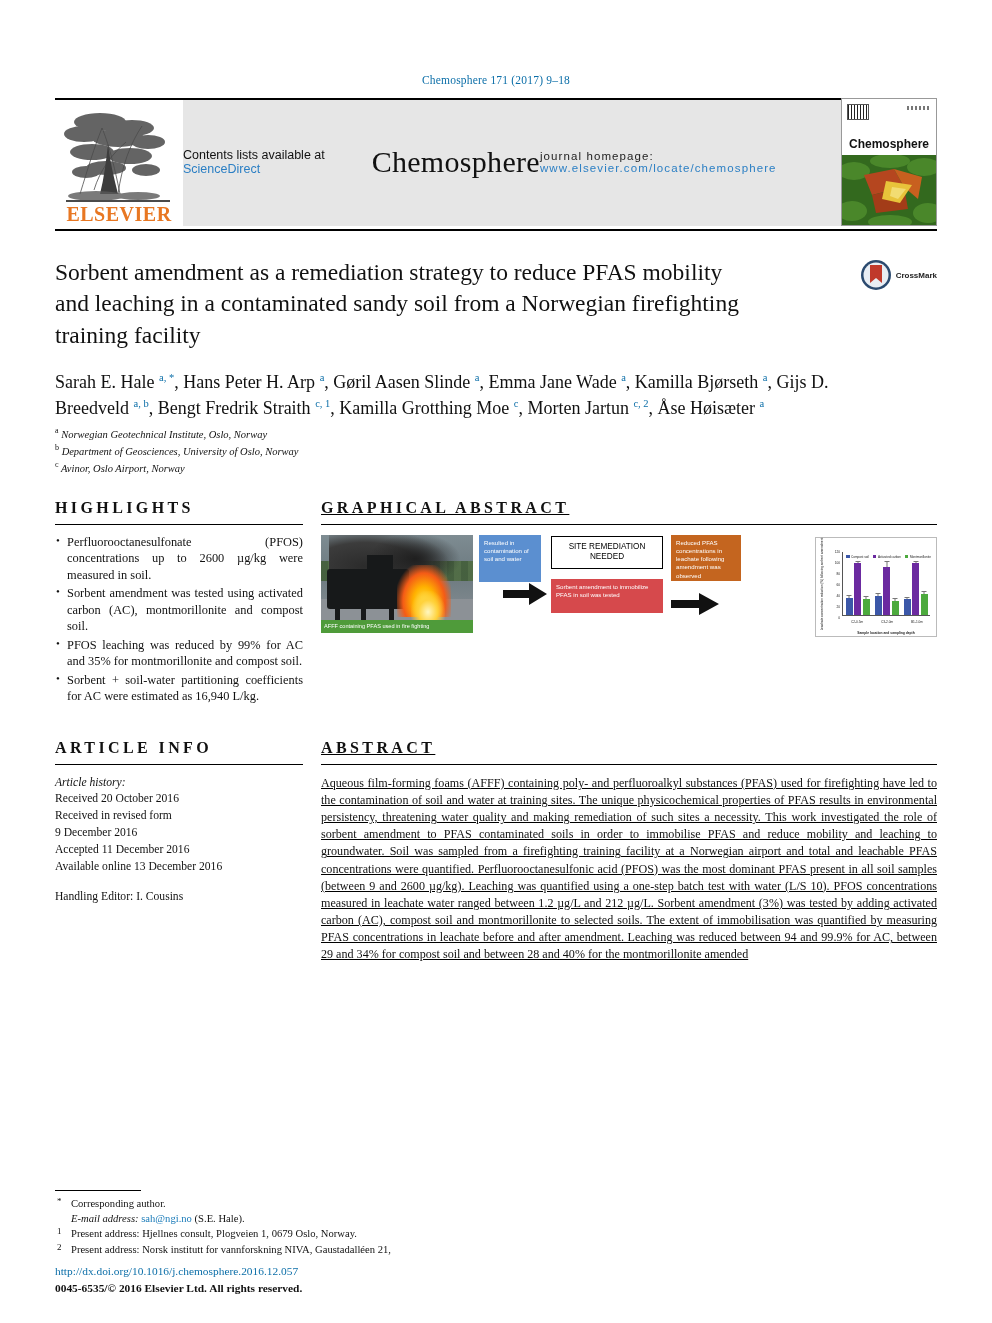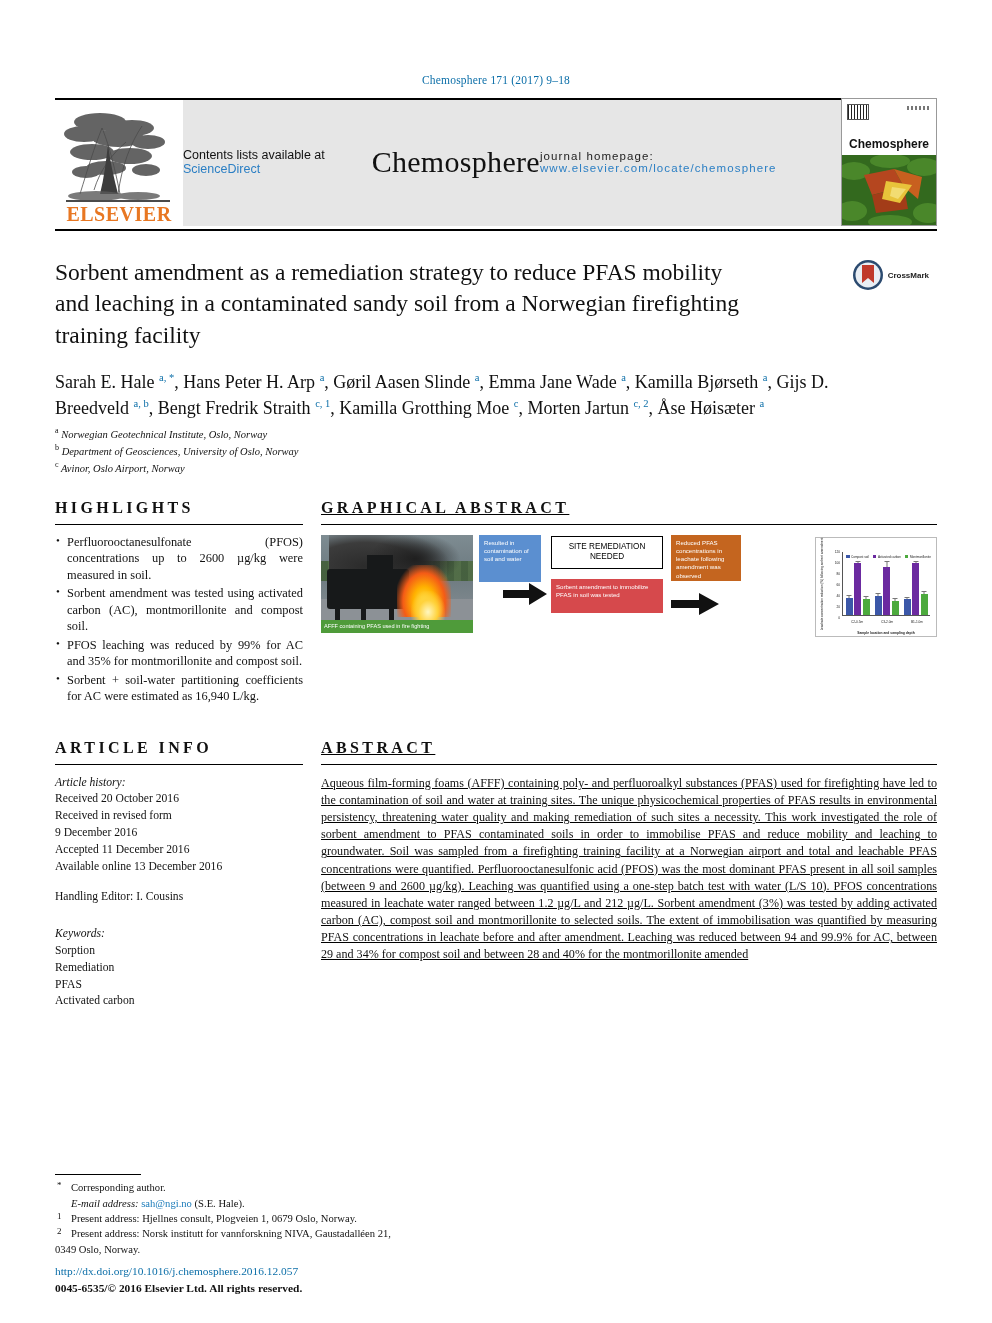--- a/index.html
+++ b/index.html
@@ -75,21 +75,21 @@
 
   
   .title-sep { border-top: 2.5px solid #000; margin-top: 3px; width: 882px; }
   .title-block { margin-top: 26px; position: relative; }
   h1.paper-title {
     font-family: "Liberation Serif", serif;
     font-size: 23.5px; font-weight: 400; line-height: 1.33;
     margin: 0; width: 700px; color: #111;
   }
   .crossmark {
-    position: absolute; right: 8px; top: 2px;
+    position: absolute; right: 0; top: 2px;
     display: flex; align-items: center; gap: 4px;
   }
   .crossmark-label { font-family:"Liberation Sans",sans-serif; font-size:8px; font-weight:700; color:#222; }
 
   
   .authors {
     margin-top: 18px; width: 830px;
     font-size: 18px; line-height: 1.45; color: #111;
   }
   .authors sup { color: #0b6ea8; font-size: 10.5px; vertical-align: super; }
@@ -351,29 +351,20 @@
         <div>
             <div>Received 20 October 2016</div>
             <div>Received in revised form</div>
             <div>9 December 2016</div>
             <div>Accepted 11 December 2016</div>
             <div>Available online 13 December 2016</div>
           </div>
         <div style="height:14px"></div>
         <div>Handling Editor: I. Cousins</div>
       </div>
-      <div class="kw-block">
-        <div class="it">Keywords:</div>
-        <div>
-            <div>Sorption</div>
-            <div>Remediation</div>
-            <div>PFAS</div>
-            <div>Activated carbon</div>
-          </div>
-      </div>
     </div>
 
     <div class="col-right">
       <div class="sec-head">GRAPHICAL ABSTRACT</div>
       <div class="sec-rule"></div>
 
       <div class="ga-figure">
 
         <div class="ga-photo">
           <div class="treeline"></div>
@@ -504,21 +495,20 @@
       <span>(S.E. Hale).</span>
     </div>
     <div class="fn-row">
       <span class="mk">1</span>
       <span>Present address: Hjellnes consult, Plogveien 1, 0679 Oslo, Norway.</span>
     </div>
     <div class="fn-row">
       <span class="mk">2</span>
       <span>Present address: Norsk institutt for vannforskning NIVA, Gaustadalléen 21,</span>
     </div>
-    <div class="fn-row cont">0349 Oslo, Norway.</div>
   </div>
 
   <div class="doi-block">
     <a href="#">http://dx.doi.org/10.1016/j.chemosphere.2016.12.057</a>
     <div class="copyright">0045-6535/© 2016 Elsevier Ltd. All rights reserved.</div>
   </div>
 
 </div>
 
 </body></html>

